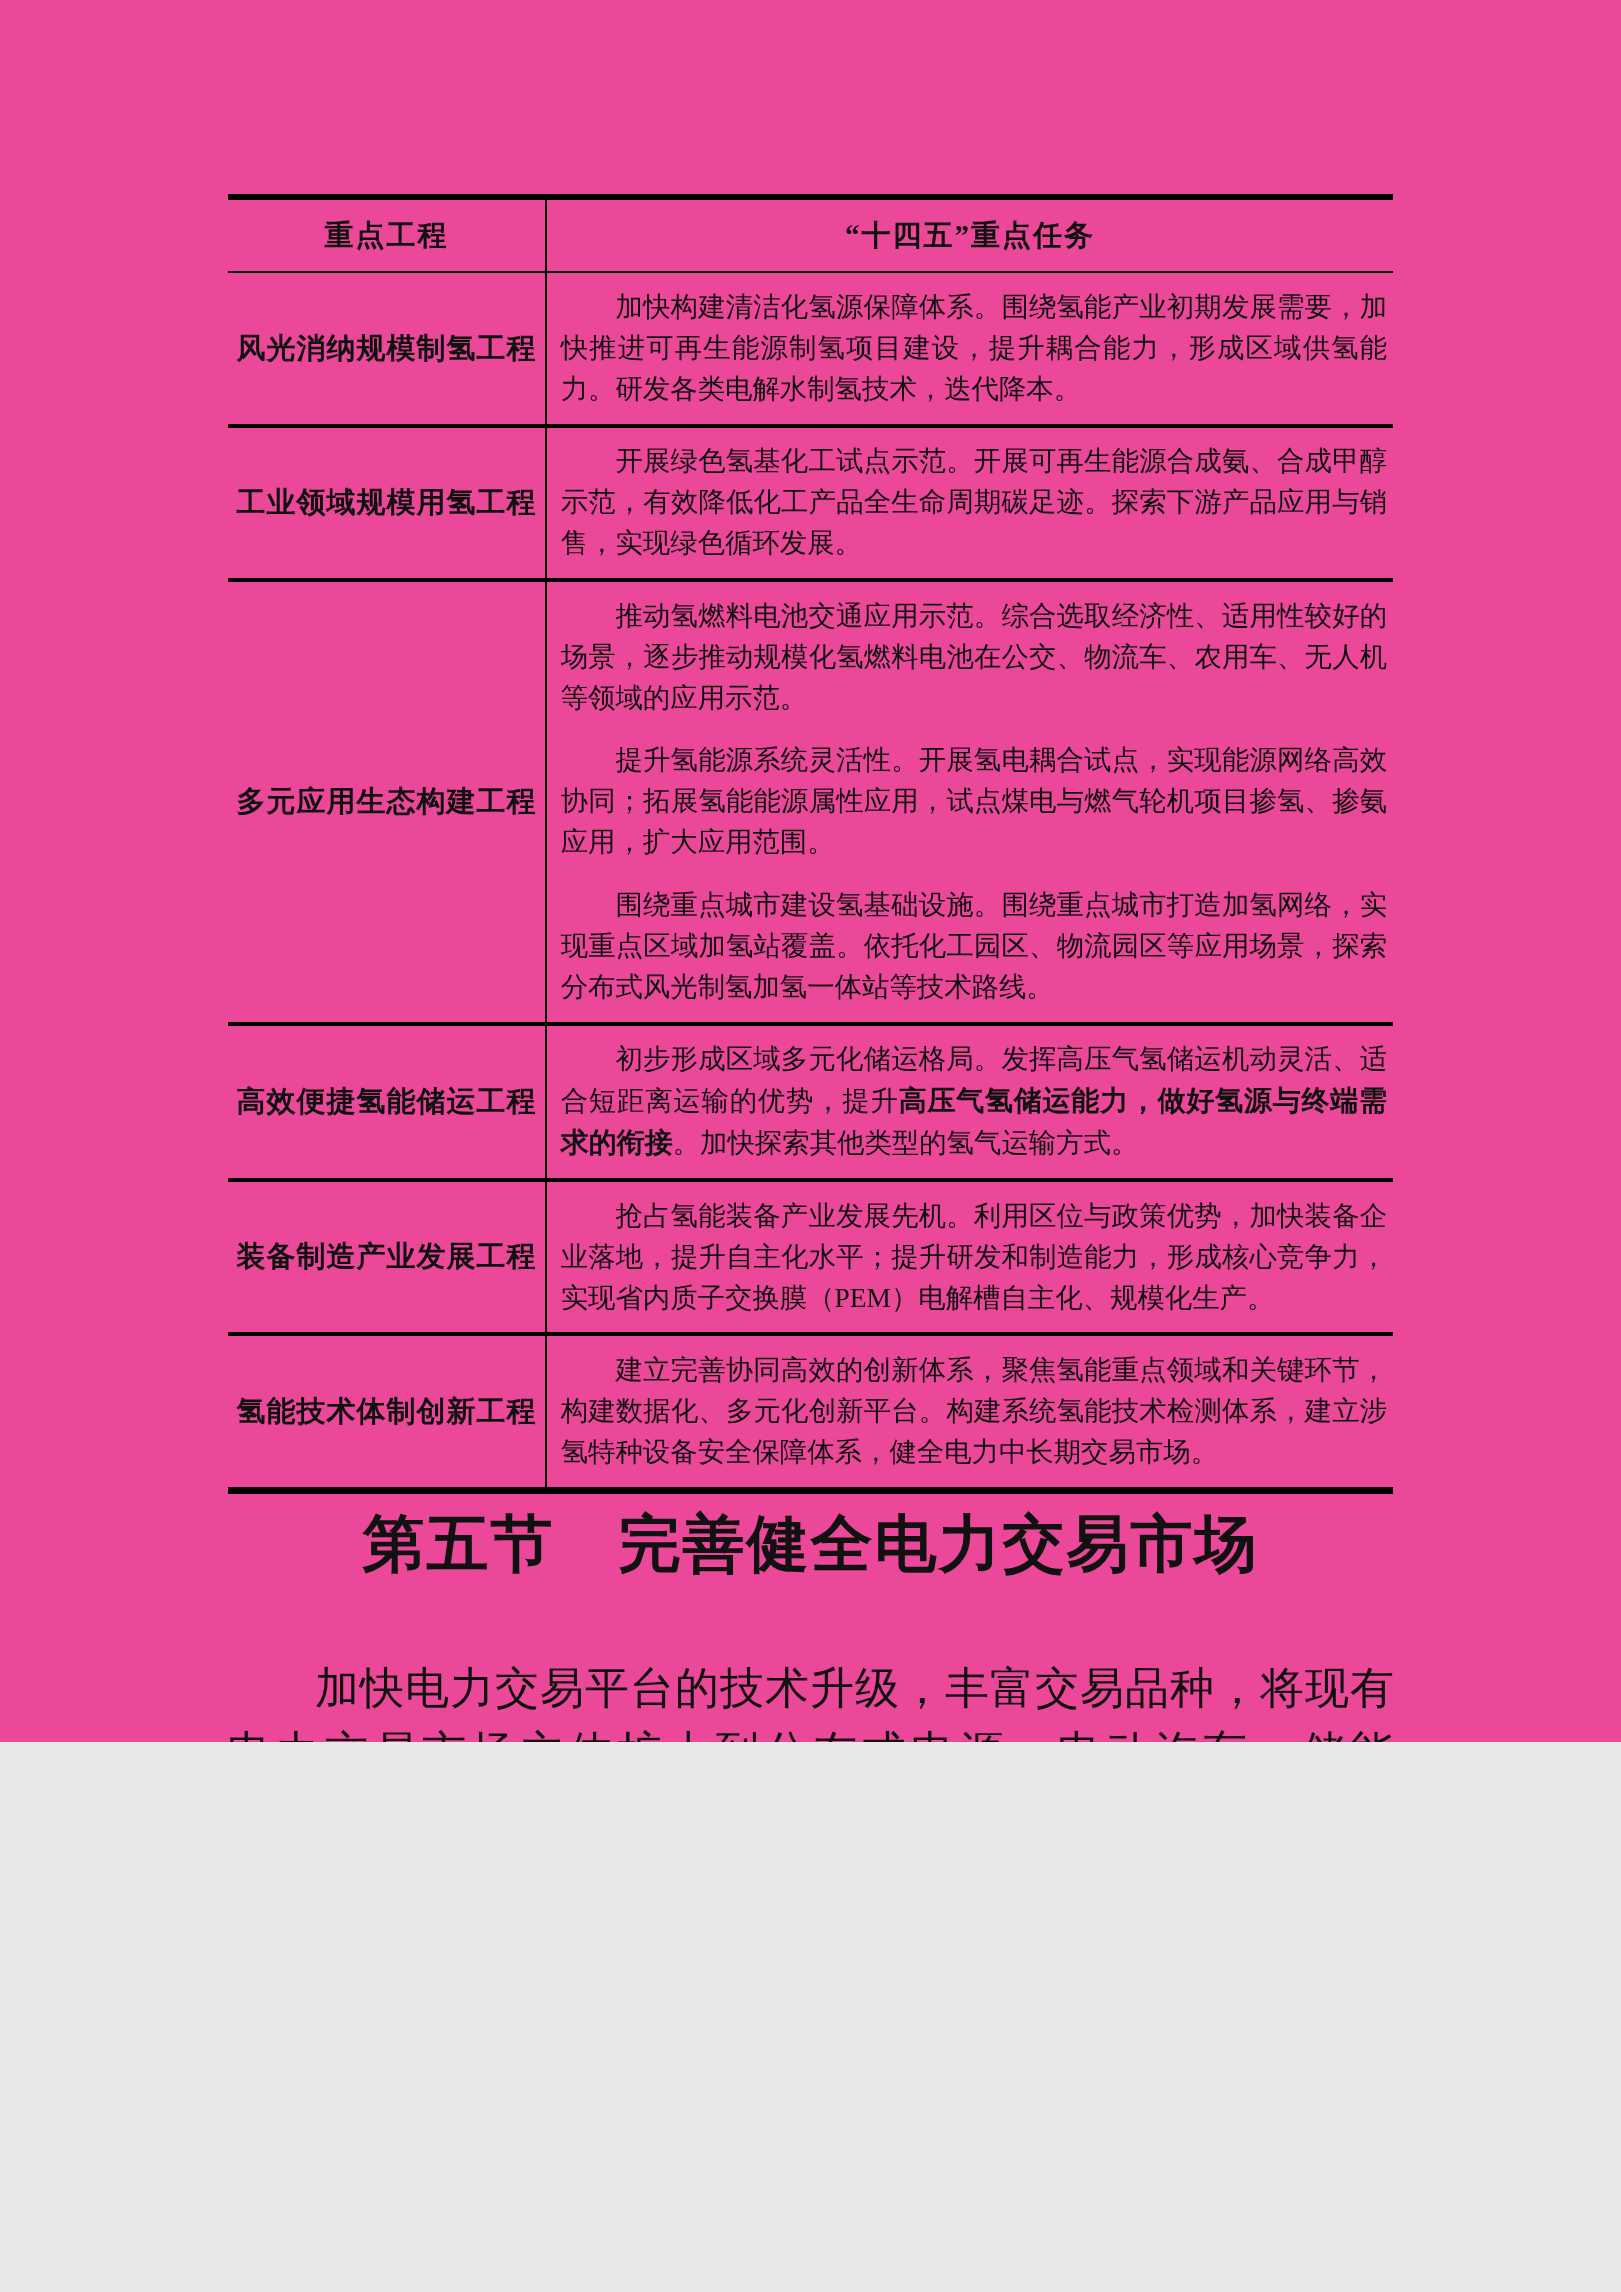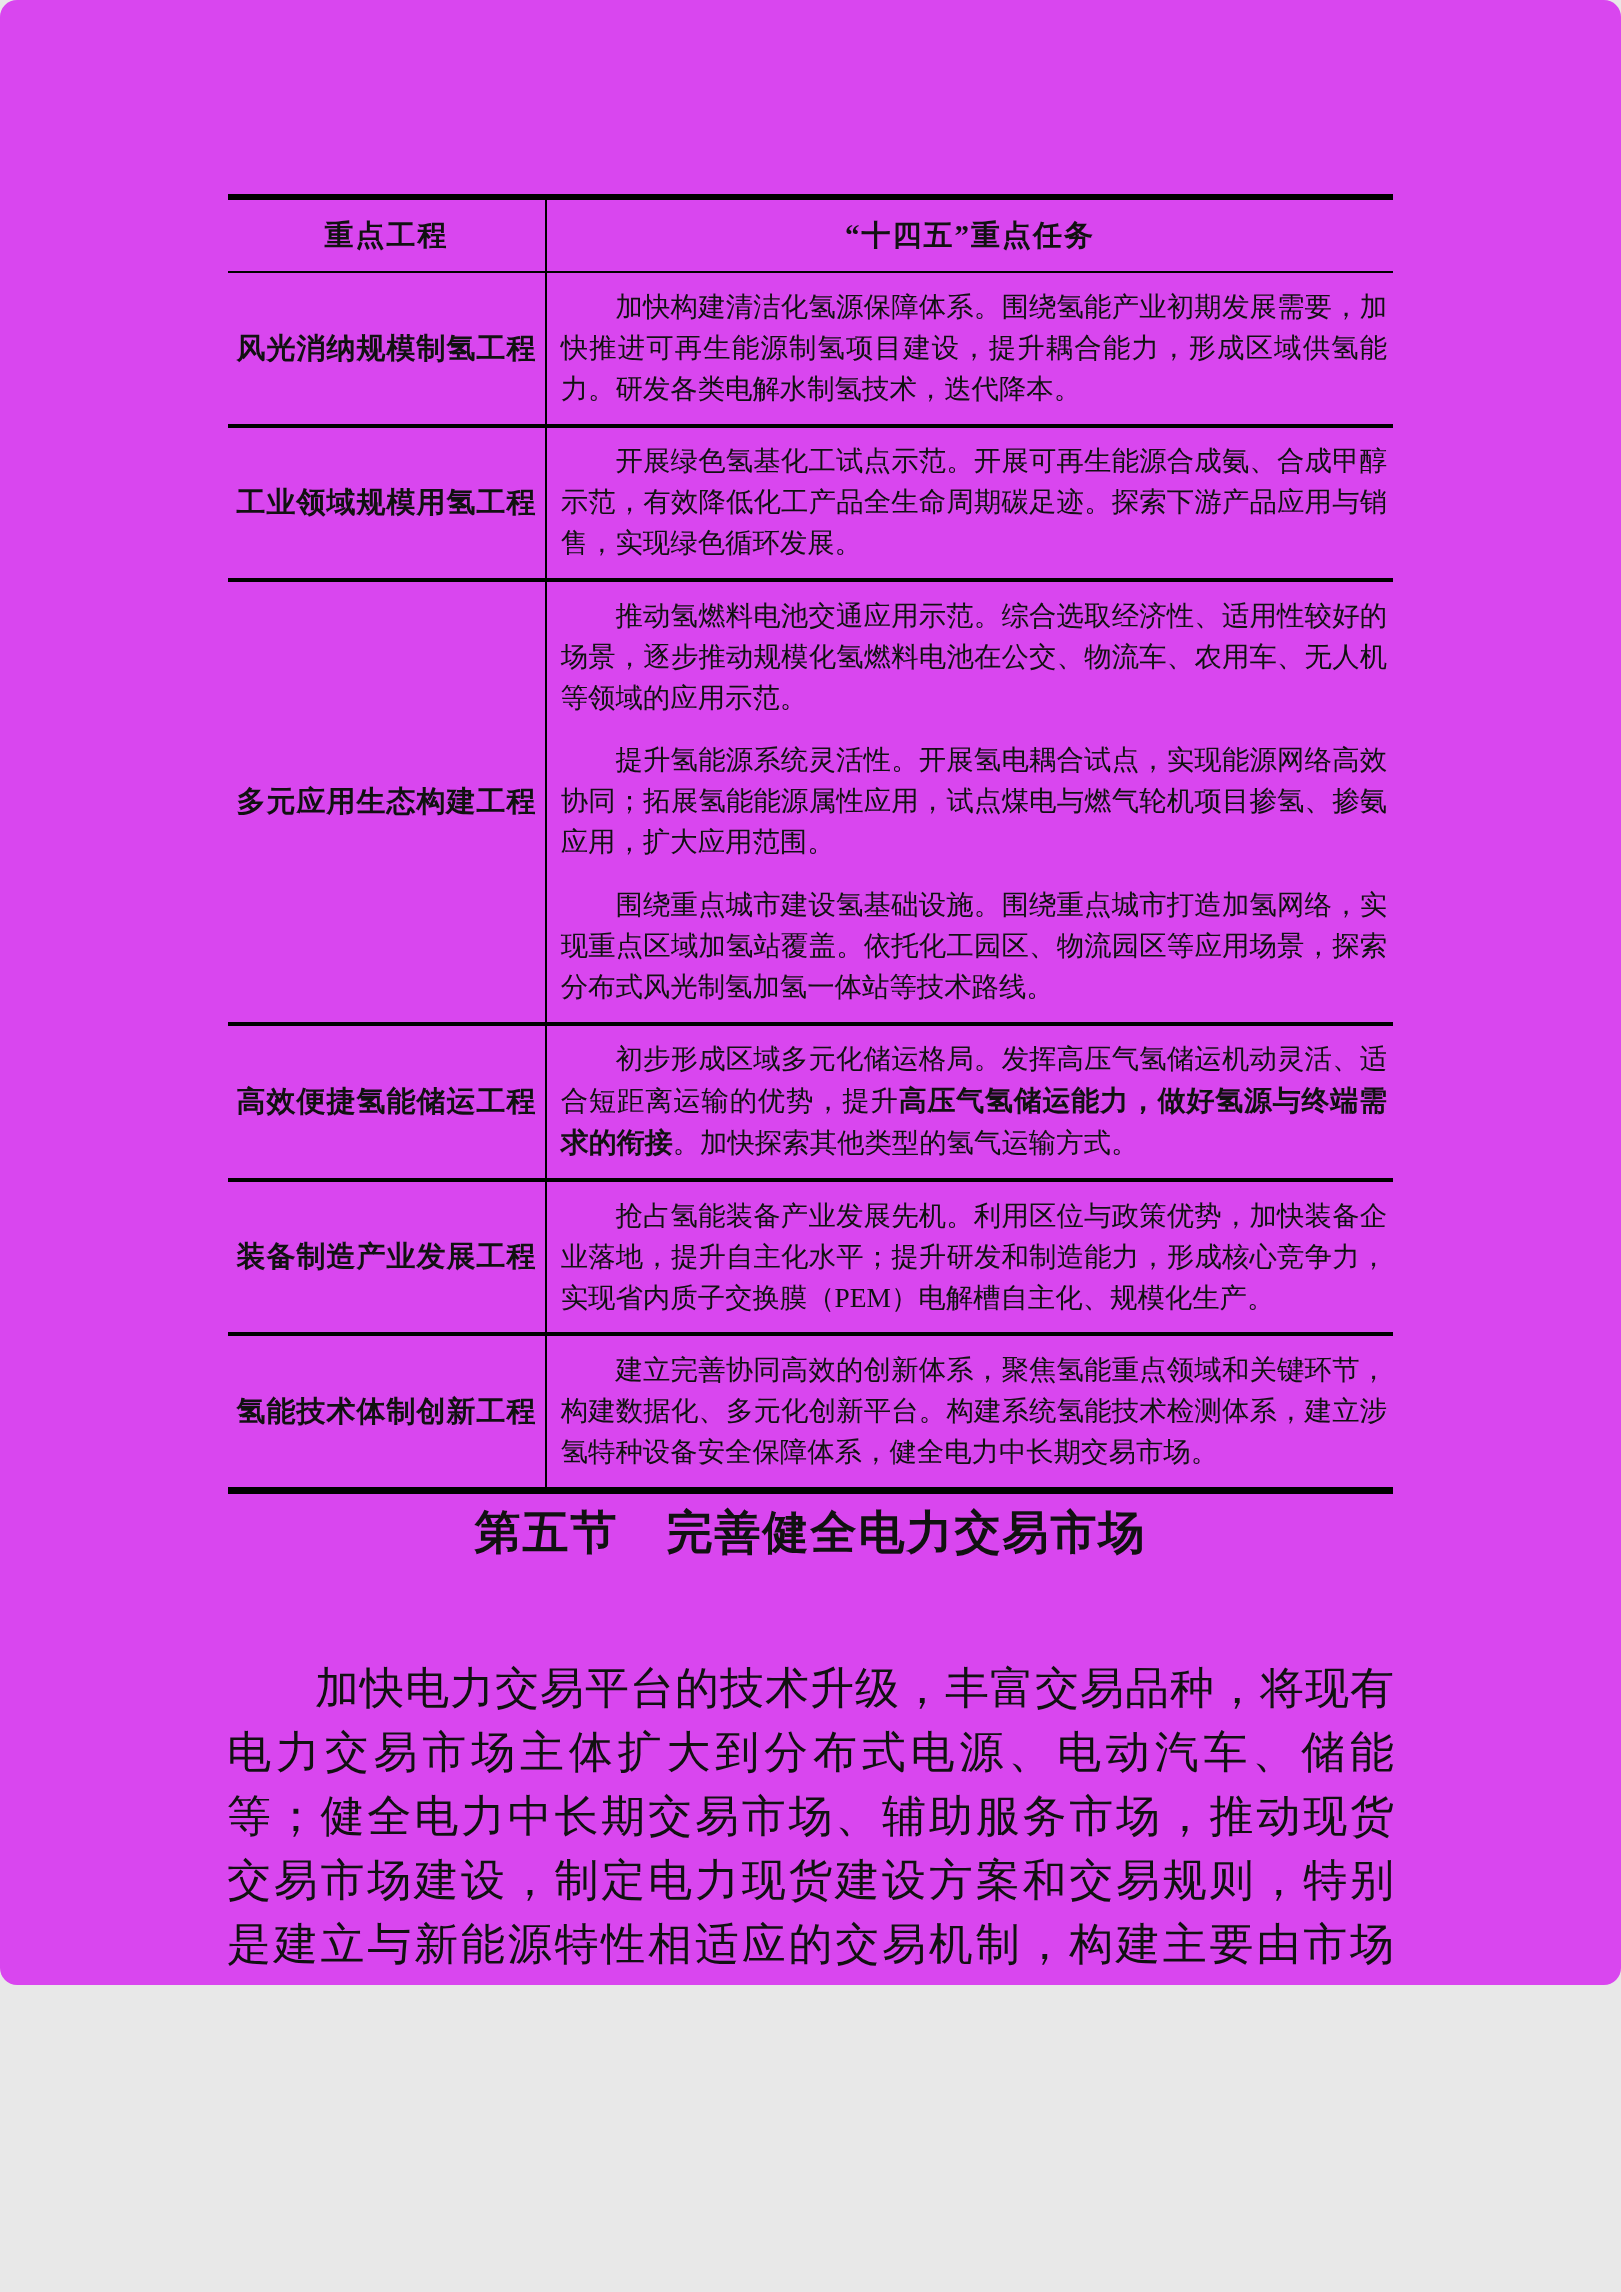--- a/index.html
+++ b/index.html
@@ -1,26 +1,25 @@
 <!DOCTYPE html>
 <html><head>
 <meta charset="utf-8">
 <style>
   * { margin: 0; padding: 0; box-sizing: border-box; }
   html, body { background: #e8e8e8; }
   .page {
     position: relative;
     width: 1621px;
-    height: 1985px;
-    background: #d946ef;
+    height: 1742px;
+    background: #ec4899;
     color: #111111;
     font-family: "Liberation Serif", serif;
     margin: 0 auto;
     overflow: hidden;
-    border-radius: 17px;
   }
 
   
   .projects-table {
     position: absolute;
     left: 228px;
     top: 194px;
     width: 1165px;
     border-collapse: collapse;
     border-top: 6.9px solid #000;
@@ -65,21 +64,21 @@
 
   
   .section-title {
     position: absolute;
     top: 1502px;
     left: 0;
     width: 100%;
     text-align: center;
     font-family: "Liberation Sans", sans-serif;
     font-weight: 700;
-    font-size: 46px;
+    font-size: 62px;
     letter-spacing: 2px;
   }
 
   
   .body-text {
     position: absolute;
     top: 1656px;
     left: 227px;
     width: 1168px;
     font-family: "Liberation Sans", sans-serif;

